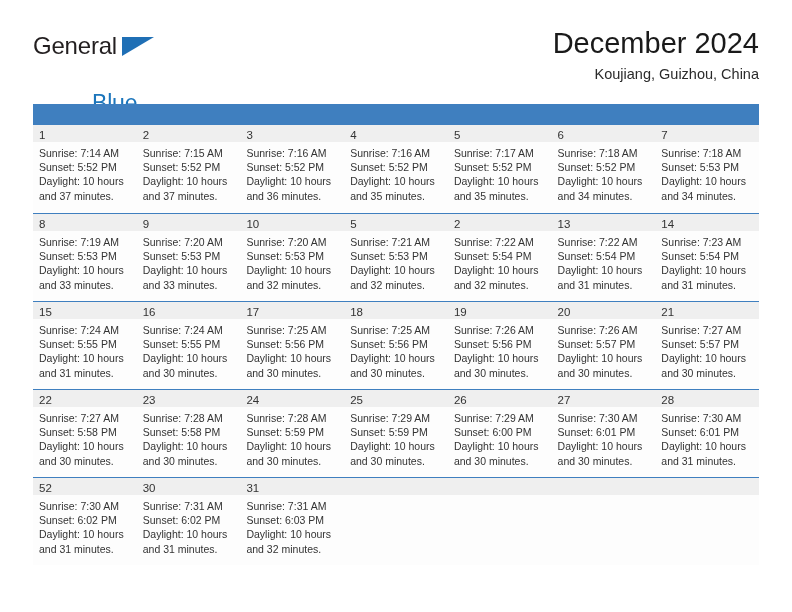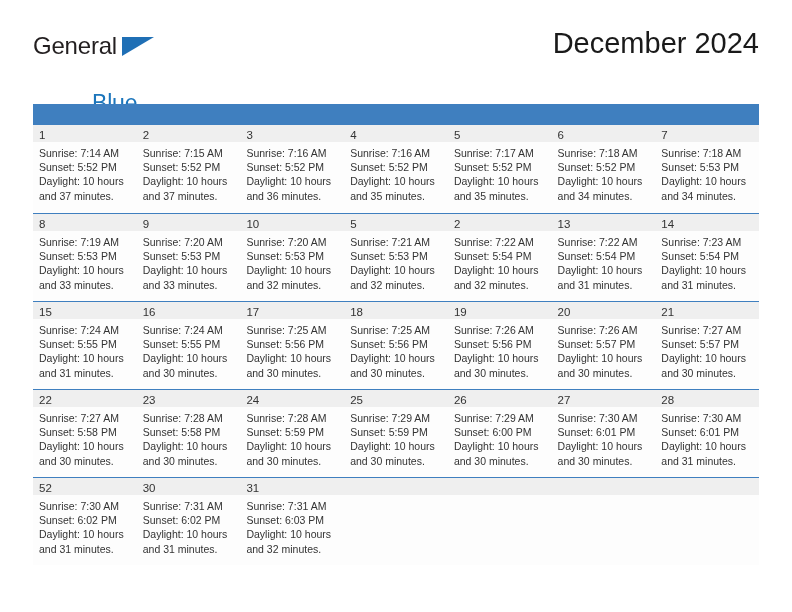--- a/index.html
+++ b/index.html
@@ -154,20 +154,21 @@
   <div class="top-bar">
 
     <div class="logo">
       <span class="logo-general">General</span>
       <span class="logo-triangle"></span>
       <span class="logo-blue">Blue</span>
     </div>
 
     <div class="title-block">
       <div class="month-title">December 2024</div>
+      <div class="location-sub">Koujiang, Guizhou, China</div>
     </div>
 
   </div>
 
   <div class="calendar">
 
     <div class="cal-head">
       <div class="hcell">Sunday</div>
       <div class="hcell">Monday</div>
       <div class="hcell">Wednesday</div>

